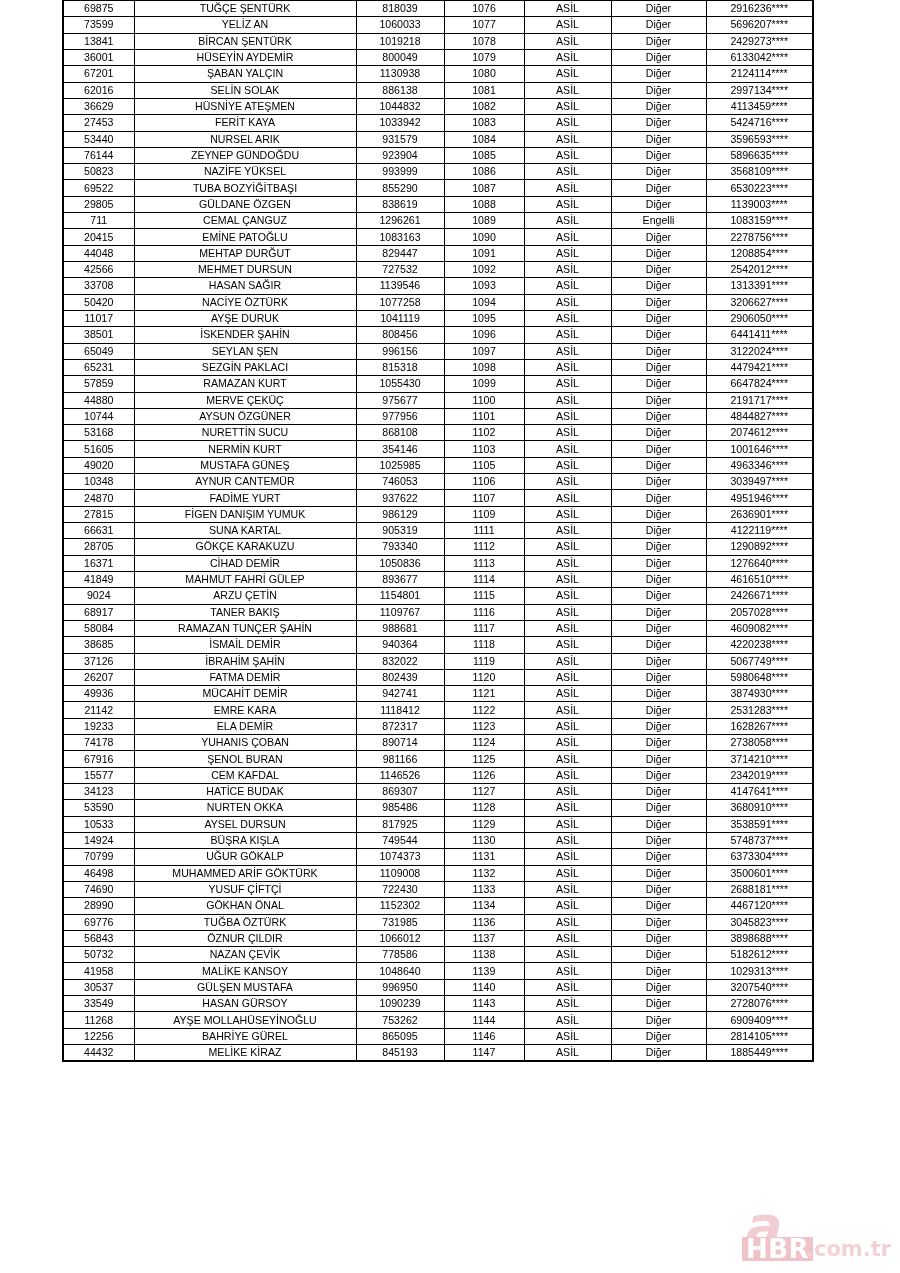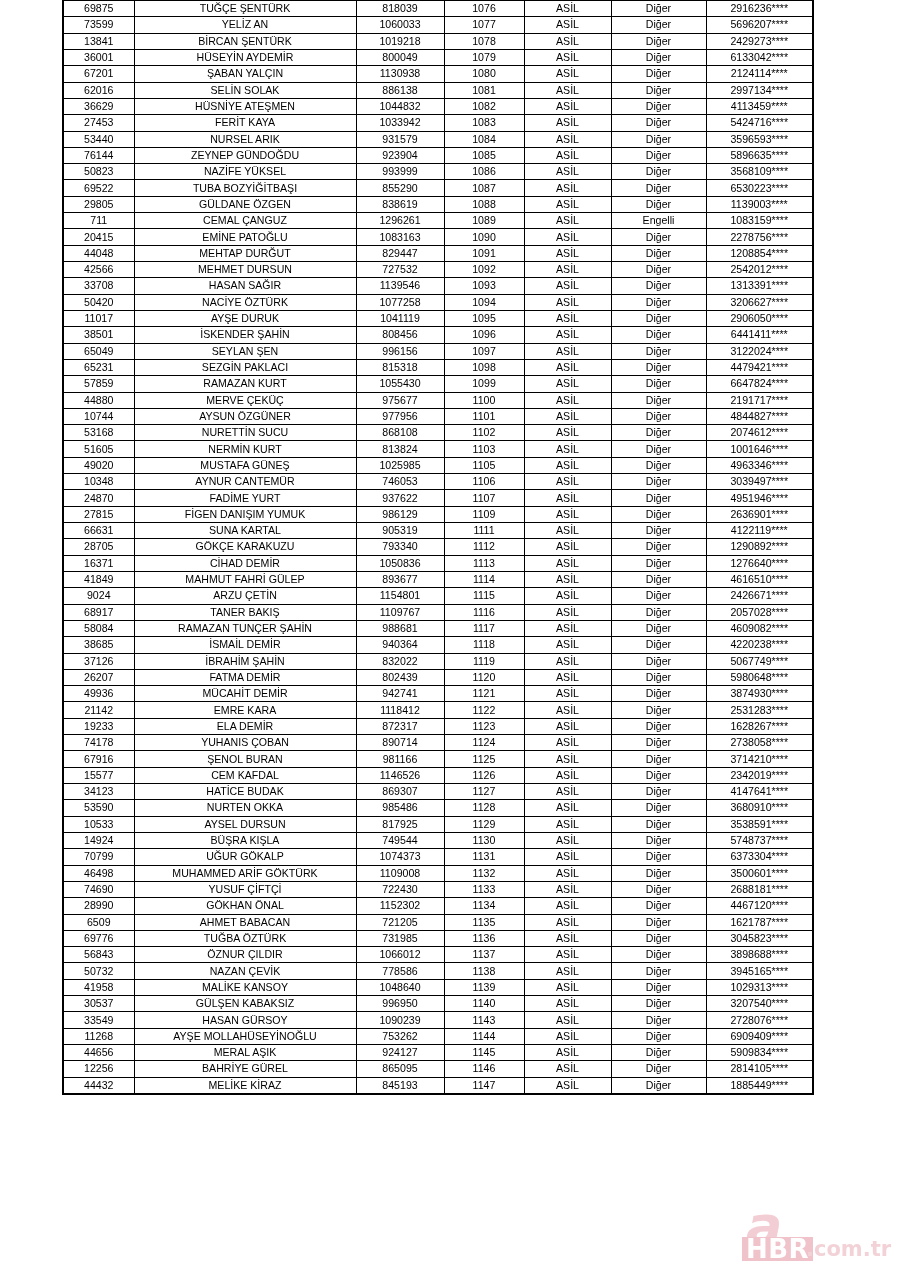--- a/index.html
+++ b/index.html
@@ -385,21 +385,21 @@
           <td class="cell-name">NURETTİN SUCU</td>
           <td class="cell-appno">868108</td>
           <td class="cell-seq">1102</td>
           <td class="cell-status">ASİL</td>
           <td class="cell-kind">Diğer</td>
           <td class="cell-tckn">2074612****</td>
         </tr>
         <tr>
           <td class="cell-regno">51605</td>
           <td class="cell-name">NERMİN KURT</td>
-          <td class="cell-appno">813824</td>
+          <td class="cell-appno">354146</td>
           <td class="cell-seq">1103</td>
           <td class="cell-status">ASİL</td>
           <td class="cell-kind">Diğer</td>
           <td class="cell-tckn">1001646****</td>
         </tr>
         <tr>
           <td class="cell-regno">49020</td>
           <td class="cell-name">MUSTAFA GÜNEŞ</td>
           <td class="cell-appno">1025985</td>
           <td class="cell-seq">1105</td>
@@ -644,29 +644,20 @@
         <tr>
           <td class="cell-regno">28990</td>
           <td class="cell-name">GÖKHAN ÖNAL</td>
           <td class="cell-appno">1152302</td>
           <td class="cell-seq">1134</td>
           <td class="cell-status">ASİL</td>
           <td class="cell-kind">Diğer</td>
           <td class="cell-tckn">4467120****</td>
         </tr>
         <tr>
-          <td class="cell-regno">6509</td>
-          <td class="cell-name">AHMET BABACAN</td>
-          <td class="cell-appno">721205</td>
-          <td class="cell-seq">1135</td>
-          <td class="cell-status">ASİL</td>
-          <td class="cell-kind">Diğer</td>
-          <td class="cell-tckn">1621787****</td>
-        </tr>
-        <tr>
           <td class="cell-regno">69776</td>
           <td class="cell-name">TUĞBA ÖZTÜRK</td>
           <td class="cell-appno">731985</td>
           <td class="cell-seq">1136</td>
           <td class="cell-status">ASİL</td>
           <td class="cell-kind">Diğer</td>
           <td class="cell-tckn">3045823****</td>
         </tr>
         <tr>
           <td class="cell-regno">56843</td>
@@ -677,34 +668,34 @@
           <td class="cell-kind">Diğer</td>
           <td class="cell-tckn">3898688****</td>
         </tr>
         <tr>
           <td class="cell-regno">50732</td>
           <td class="cell-name">NAZAN ÇEVİK</td>
           <td class="cell-appno">778586</td>
           <td class="cell-seq">1138</td>
           <td class="cell-status">ASİL</td>
           <td class="cell-kind">Diğer</td>
-          <td class="cell-tckn">3945165****</td>
+          <td class="cell-tckn">5182612****</td>
         </tr>
         <tr>
           <td class="cell-regno">41958</td>
           <td class="cell-name">MALİKE KANSOY</td>
           <td class="cell-appno">1048640</td>
           <td class="cell-seq">1139</td>
           <td class="cell-status">ASİL</td>
           <td class="cell-kind">Diğer</td>
           <td class="cell-tckn">1029313****</td>
         </tr>
         <tr>
           <td class="cell-regno">30537</td>
-          <td class="cell-name">GÜLŞEN KABAKSIZ</td>
+          <td class="cell-name">GÜLŞEN MUSTAFA</td>
           <td class="cell-appno">996950</td>
           <td class="cell-seq">1140</td>
           <td class="cell-status">ASİL</td>
           <td class="cell-kind">Diğer</td>
           <td class="cell-tckn">3207540****</td>
         </tr>
         <tr>
           <td class="cell-regno">33549</td>
           <td class="cell-name">HASAN GÜRSOY</td>
           <td class="cell-appno">1090239</td>
@@ -714,29 +705,20 @@
           <td class="cell-tckn">2728076****</td>
         </tr>
         <tr>
           <td class="cell-regno">11268</td>
           <td class="cell-name">AYŞE MOLLAHÜSEYİNOĞLU</td>
           <td class="cell-appno">753262</td>
           <td class="cell-seq">1144</td>
           <td class="cell-status">ASİL</td>
           <td class="cell-kind">Diğer</td>
           <td class="cell-tckn">6909409****</td>
-        </tr>
-        <tr>
-          <td class="cell-regno">44656</td>
-          <td class="cell-name">MERAL AŞIK</td>
-          <td class="cell-appno">924127</td>
-          <td class="cell-seq">1145</td>
-          <td class="cell-status">ASİL</td>
-          <td class="cell-kind">Diğer</td>
-          <td class="cell-tckn">5909834****</td>
         </tr>
         <tr>
           <td class="cell-regno">12256</td>
           <td class="cell-name">BAHRİYE GÜREL</td>
           <td class="cell-appno">865095</td>
           <td class="cell-seq">1146</td>
           <td class="cell-status">ASİL</td>
           <td class="cell-kind">Diğer</td>
           <td class="cell-tckn">2814105****</td>
         </tr>

